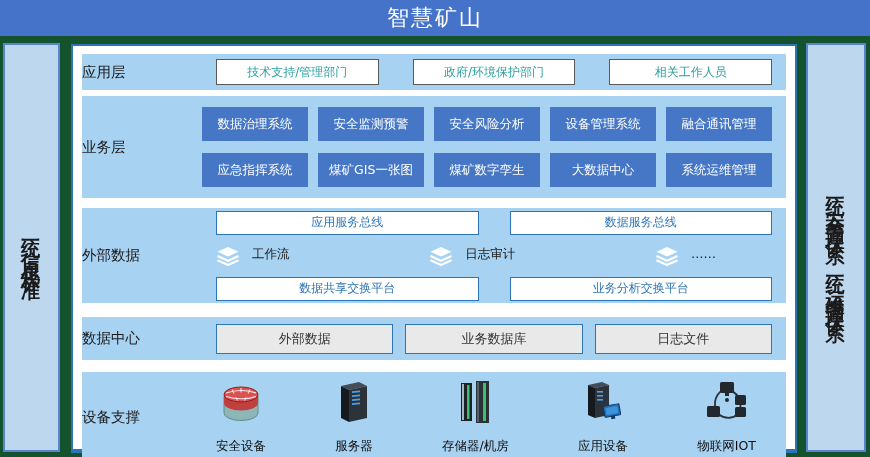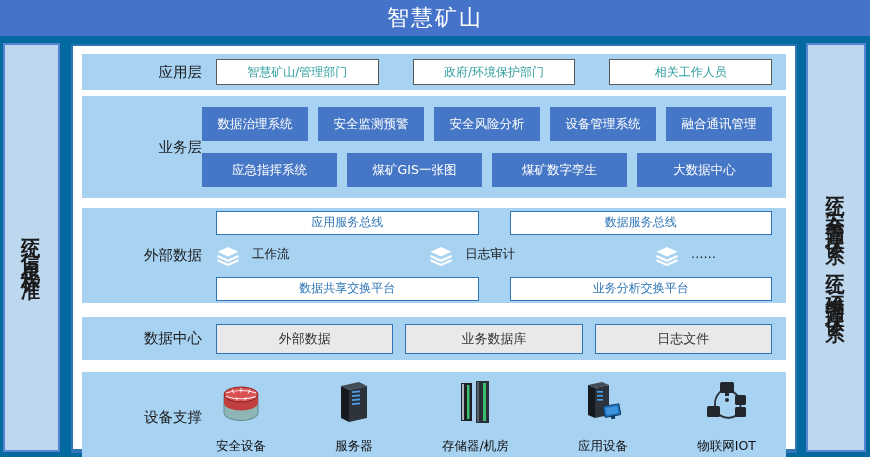--- a/index.html
+++ b/index.html
@@ -1,17 +1,17 @@
 <!DOCTYPE html>
 <html><head>
 <meta charset="utf-8">
 <style>
   * { box-sizing: border-box; margin: 0; padding: 0; }
   body { background: #fff; font-family: "DejaVu Sans", "Liberation Sans", sans-serif; }
-  .page { position: relative; width: 870px; height: 457px; background: #0369a1; overflow: hidden; }
+  .page { position: relative; width: 870px; height: 457px; background: #14532d; overflow: hidden; }
 
   .banner {
     position: absolute; left: 0; top: 0; width: 870px; height: 36px;
     background: #4473C9; color: #fff; display: flex; align-items: center; justify-content: center;
     font-size: 22px; letter-spacing: 2px;
   }
 
   .side-col {
     position: absolute; top: 43px; height: 409px;
     background: #BDD7EE; border: 2px solid #5585D0;
@@ -27,21 +27,21 @@
   .main {
     position: absolute; left: 71px; top: 44px; width: 726px; height: 409px;
     background: #fff; border: 2px solid #2E75B6; border-bottom-width: 4px;
     padding: 8px 9px;
   }
 
   .band {
     background: #A8D2F2; display: flex; align-items: center; width: 100%;
   }
   .band-label {
-    width: 120px; flex: 0 0 120px; text-align: right;
+    width: 120px; flex: 0 0 120px; text-align: left;
     font-size: 14.5px; color: #1a1a1a;
   }
   .band-content { flex: 1; padding-right: 14px; }
 
   .band.app  { height: 36px;  margin-bottom: 6px; }
   .band.biz  { height: 102px; margin-bottom: 10px; }
   .band.tech { height: 95px;  margin-bottom: 14px; }
   .band.data { height: 43px;  margin-bottom: 12px; }
   .band.equip{ height: 90px; }
 
@@ -100,21 +100,21 @@
     <span class="vtext">统一安全管理体系</span>
     <span class="vtext">统一运维管理体系</span>
   </div>
 
   <div class="main">
 
     <div class="band app">
       <div class="band-label">应用层</div>
       <div class="band-content">
         <div class="app-row">
-          <div class="app-box">智慧矿山/管理部门</div>
+          <div class="app-box">技术支持/管理部门</div>
           <div class="app-box">政府/环境保护部门</div>
           <div class="app-box">相关工作人员</div>
         </div>
       </div>
     </div>
 
     <div class="band biz">
       <div class="band-label">业务层</div>
       <div class="band-content">
         <div class="biz-rows">
@@ -123,20 +123,21 @@
             <div class="biz-box">安全监测预警</div>
             <div class="biz-box">安全风险分析</div>
             <div class="biz-box">设备管理系统</div>
             <div class="biz-box">融合通讯管理</div>
           </div>
           <div class="biz-row">
             <div class="biz-box">应急指挥系统</div>
             <div class="biz-box">煤矿GIS一张图</div>
             <div class="biz-box">煤矿数字孪生</div>
             <div class="biz-box">大数据中心</div>
+            <div class="biz-box">系统运维管理</div>
           </div>
         </div>
       </div>
     </div>
 
     <div class="band tech">
       <div class="band-label">外部数据</div>
       <div class="band-content">
         <div class="tech-rows">
           <div class="bus-row">

